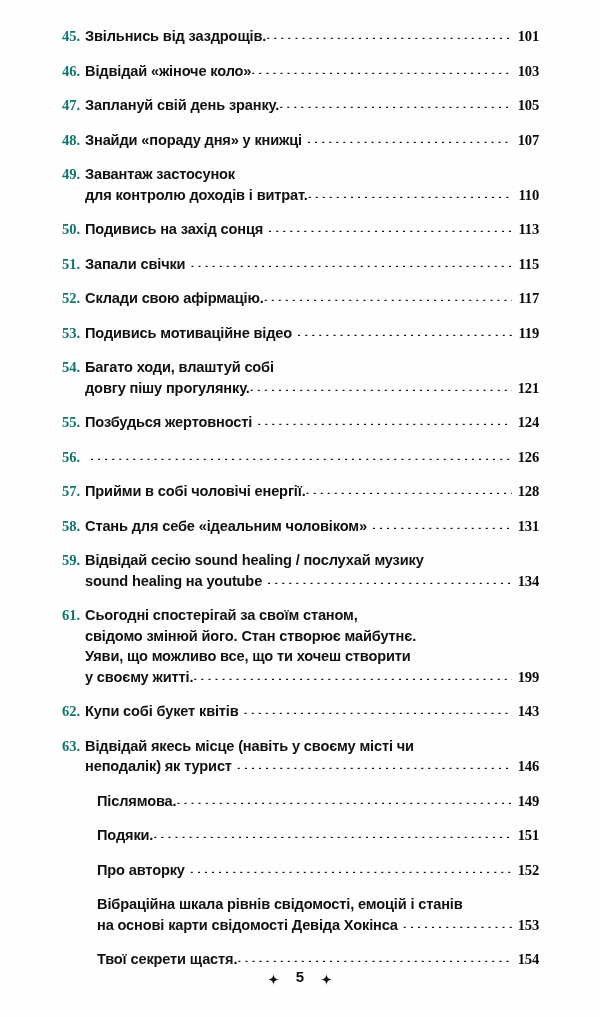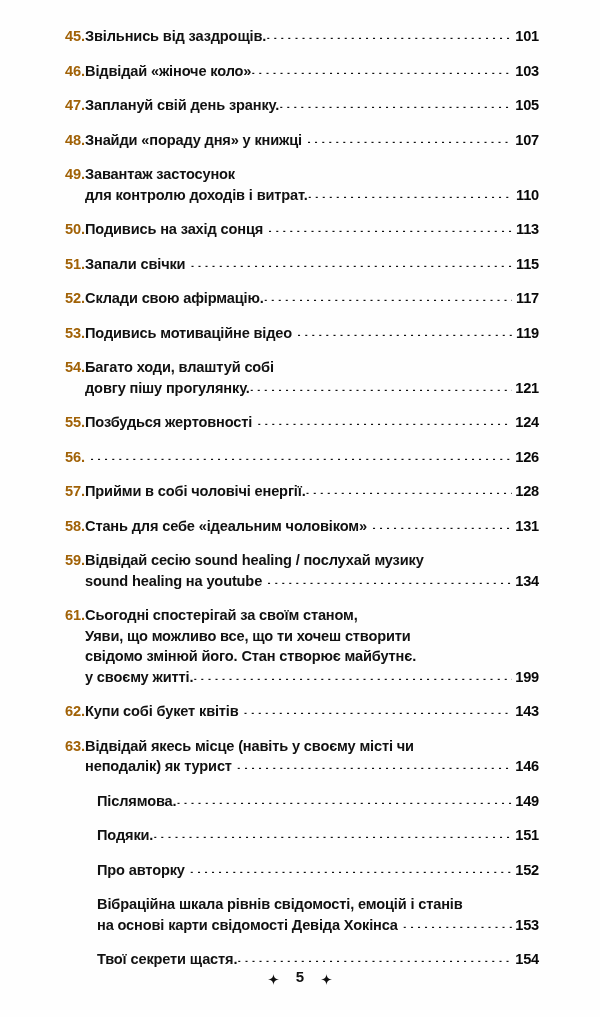--- a/index.html
+++ b/index.html
@@ -35,26 +35,27 @@
   
   .entry {
     display: flex;
     align-items: flex-start;
     margin-bottom: 14px;
   }
 
   .num {
     flex: 0 0 auto;
     width: 28px;
-    text-align: right;
-    color: #a16207;
+    text-align: center;
+    color: #0f766e;
     font-weight: 700;
     font-size: 14.6px;
     line-height: 20.5px;
     letter-spacing: -0.1px;
+    font-family: Liberation Serif, serif;
   }
 
   .body {
     flex: 1 1 auto;
     min-width: 0;
   }
 
   
   .entry.plain .body { margin-left: 12px; }
 
@@ -95,20 +96,21 @@
   .leader.nogap { margin-left: 0px; }
 
   .pg {
     flex: 0 0 auto;
     font-size: 14.6px;
     font-weight: 700;
     color: #080808;
     letter-spacing: -0.2px;
     text-align: right;
     min-width: 26px;
+    font-family: Liberation Serif, serif;
   }
 
   
   .line.bare .txt { }
 
   
   .footer {
     position: absolute;
     left: 0;
     top: 969px;
@@ -294,24 +296,24 @@
           </div>
         </div>
       </div>
       <div class="entry">
         <div class="num">61.</div>
         <div class="body">
           <div class="line bare">
             <span class="txt">Сьогодні спостерігай за своїм станом,</span>
           </div>
           <div class="line bare">
+            <span class="txt">свідомо змінюй його. Стан створює майбутнє.</span>
+          </div>
+          <div class="line bare">
             <span class="txt">Уяви, що можливо все, що ти хочеш створити</span>
-          </div>
-          <div class="line bare">
-            <span class="txt">свідомо змінюй його. Стан створює майбутнє.</span>
           </div>
           <div class="line">
             <span class="txt">у своєму житті.</span>
             <span class="leader nogap"></span>
             <span class="pg">199</span>
           </div>
         </div>
       </div>
       <div class="entry">
         <div class="num">62.</div>

